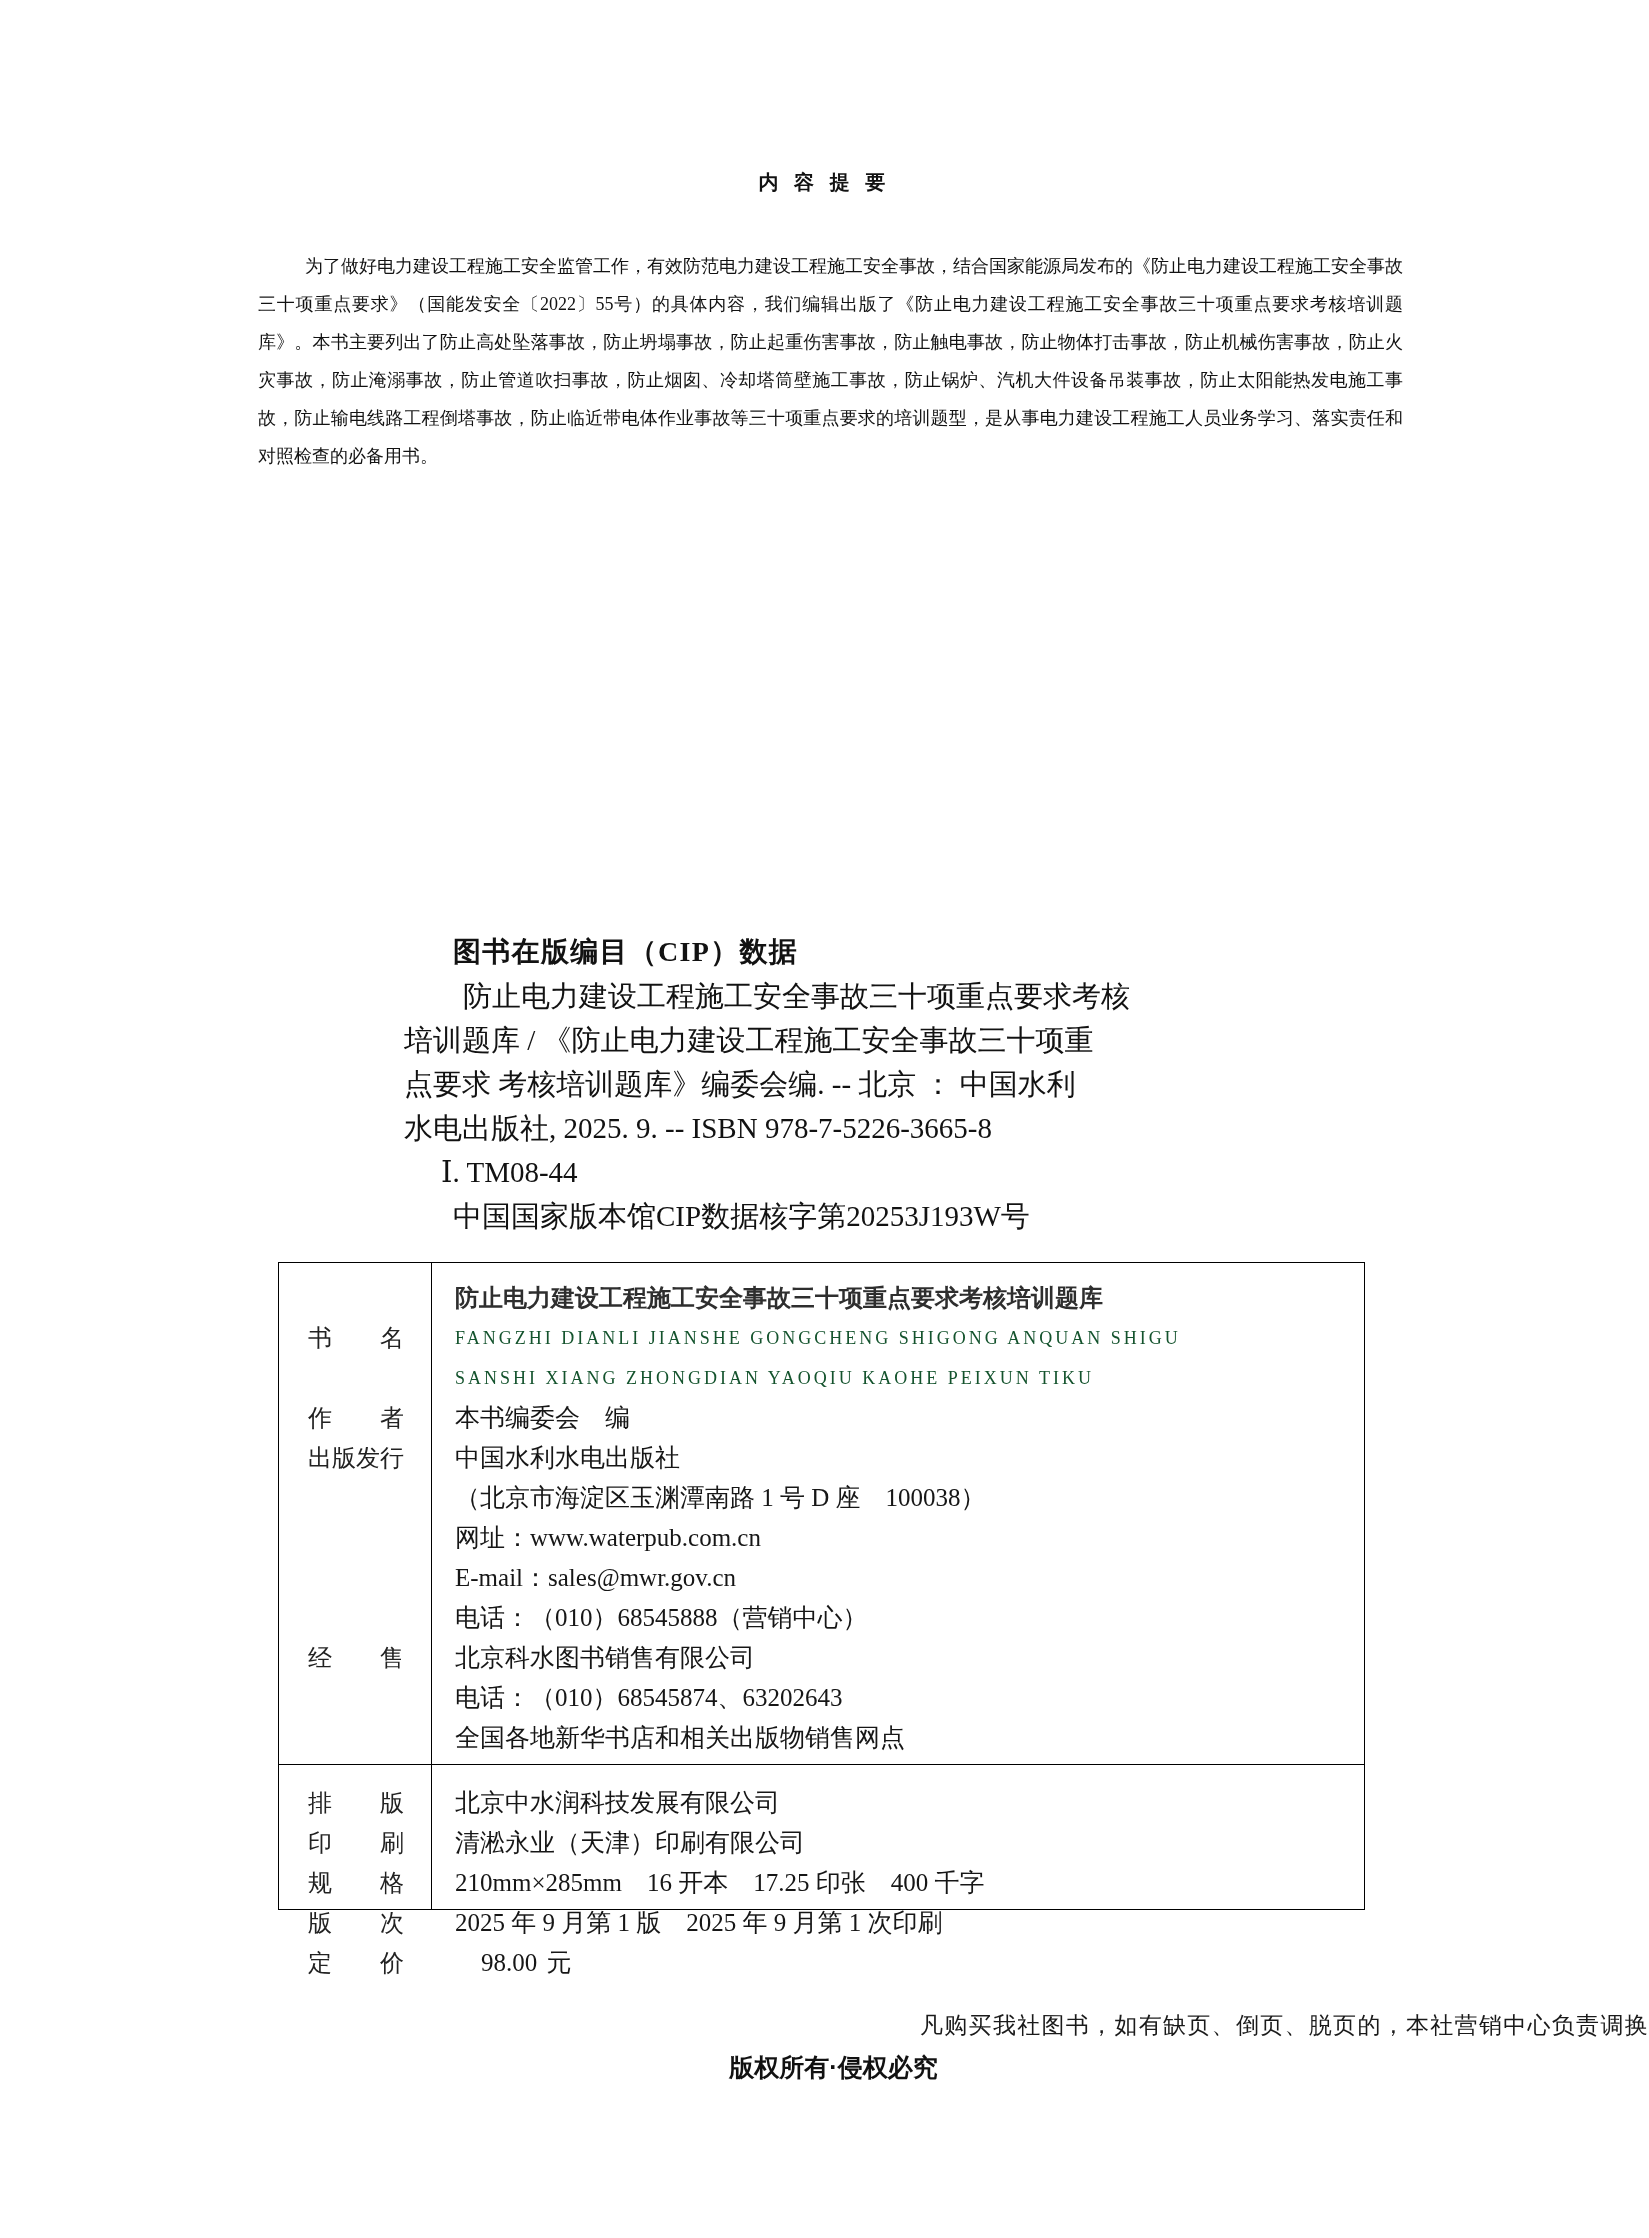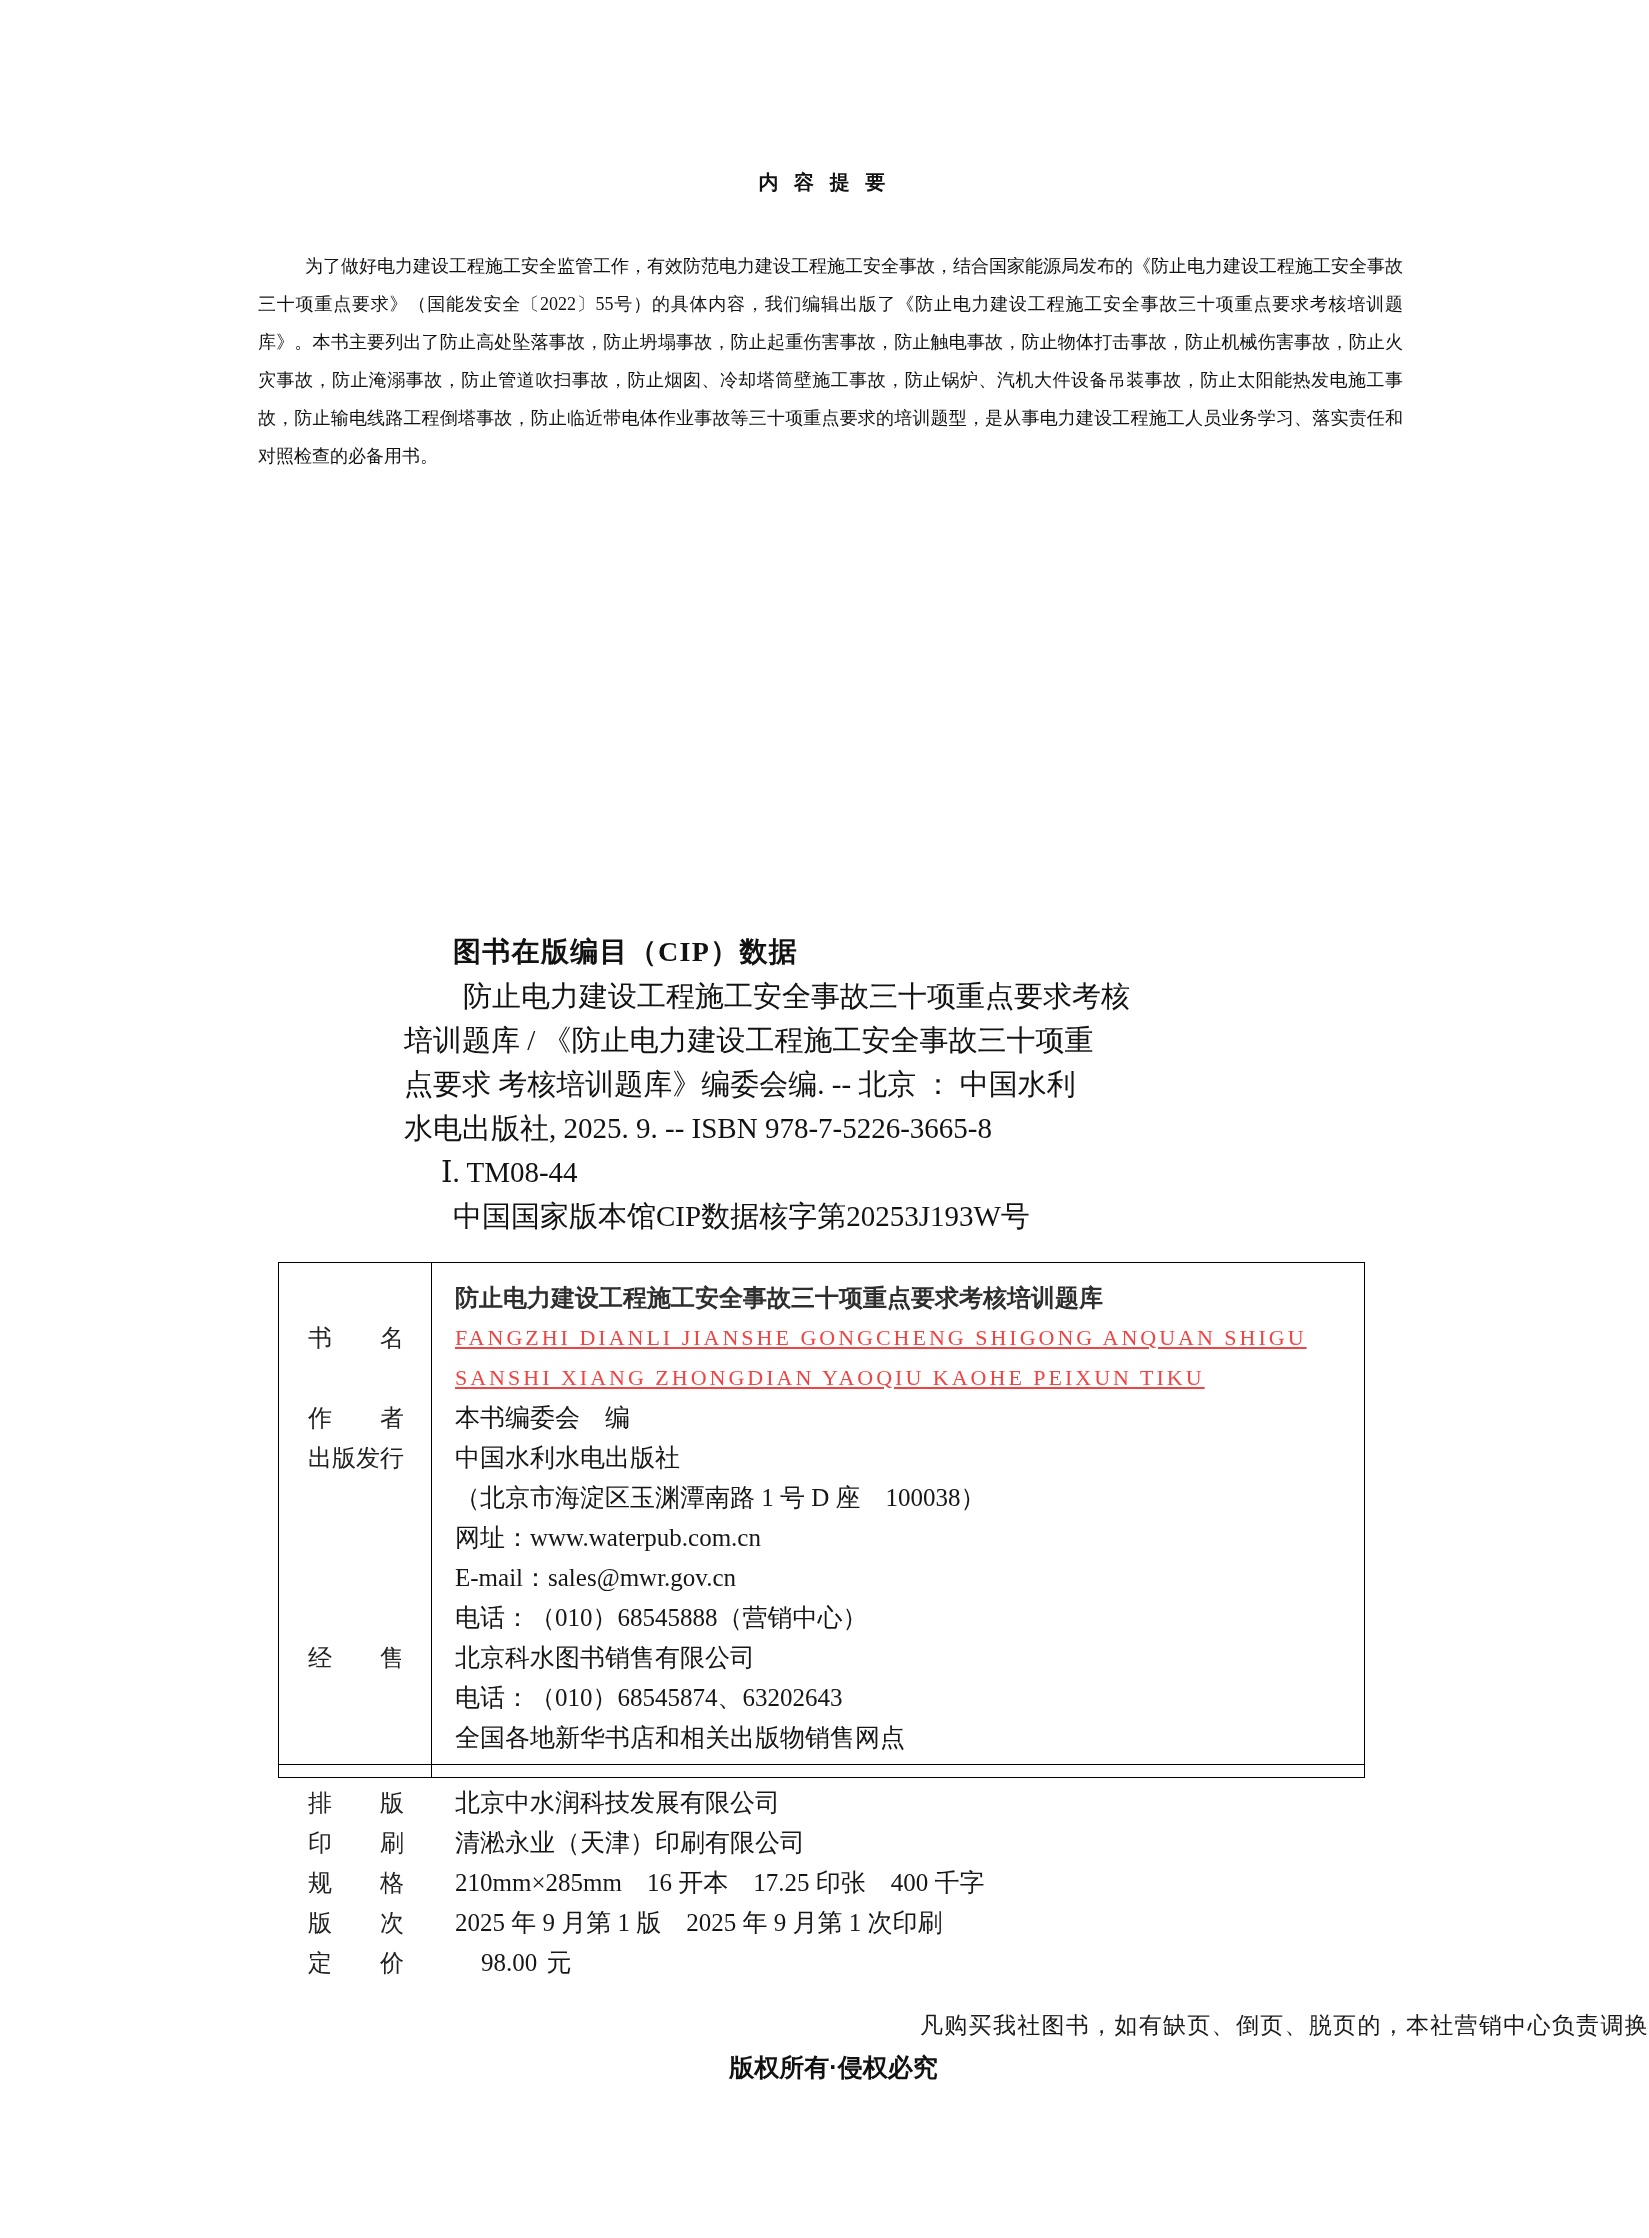--- a/index.html
+++ b/index.html
@@ -26,42 +26,42 @@
     font-size:29px; line-height:44px;
   }
   .cip-heading { font-weight:bold; font-size:28px; text-indent:49px; letter-spacing:1.3px; }
   .cip-line   { text-indent:0; }
   .cip-ind2   { text-indent:59px; }
   .cip-ind1a  { text-indent:37px; }
   .cip-ind1b  { text-indent:49px; }
 
   
   #colophon {
-    position:absolute; left:278px; top:1262px; width:1087px; height:516px;
+    position:absolute; left:278px; top:1262px; width:1087px; height:648px;
     border:1.3px solid #000;
   }
   #colophon .vdiv { position:absolute; left:152px; top:0; bottom:0; width:1.3px; background:#000; }
   #colophon .hdiv { position:absolute; left:0; top:501px; width:100%; height:1.3px; background:#000; }
   .sec-top    { position:absolute; top:14.6px;  left:0; width:100%; }
   .sec-bottom { position:absolute; top:520px; left:0; width:100%; }
   .crow { display:flex; height:40px; line-height:40px; white-space:nowrap; }
   .lbl {
     flex:none; width:101px; margin-left:24px;
     font-family:"Liberation Sans","DejaVu Sans",sans-serif;
     font-size:24px; color:#222222;text-align:right;
   }
   .val {
     flex:1; padding-left:51px; font-size:25px; color:#161616;
     font-family:"Liberation Serif","DejaVu Serif",serif;
   }
   .val.title-row {
     font-family:"Liberation Sans","DejaVu Sans",sans-serif;
     font-weight:bold; font-size:24px; color:#2e2e2e;
   }
-  .val.pinyin { font-size:22px; letter-spacing:3px; color:#ef4444;text-decoration:underline; }
+  .val.pinyin { font-size:18px; letter-spacing:3px; color:#14532d; }
   .price-val { font-weight:normal;margin-left:26px; }
   .price-unit { margin-left:9.3px; }
 
   
   #footer-notice {
     position:absolute; top:2010px; left:0; width:100%;
     text-align:right; font-size:23px; letter-spacing:1.3px; color:#1a1a1a;font-family:Liberation Mono, monospace;
   }
   #footer-copyright {
     position:absolute; top:2051px; left:0; width:100%;

